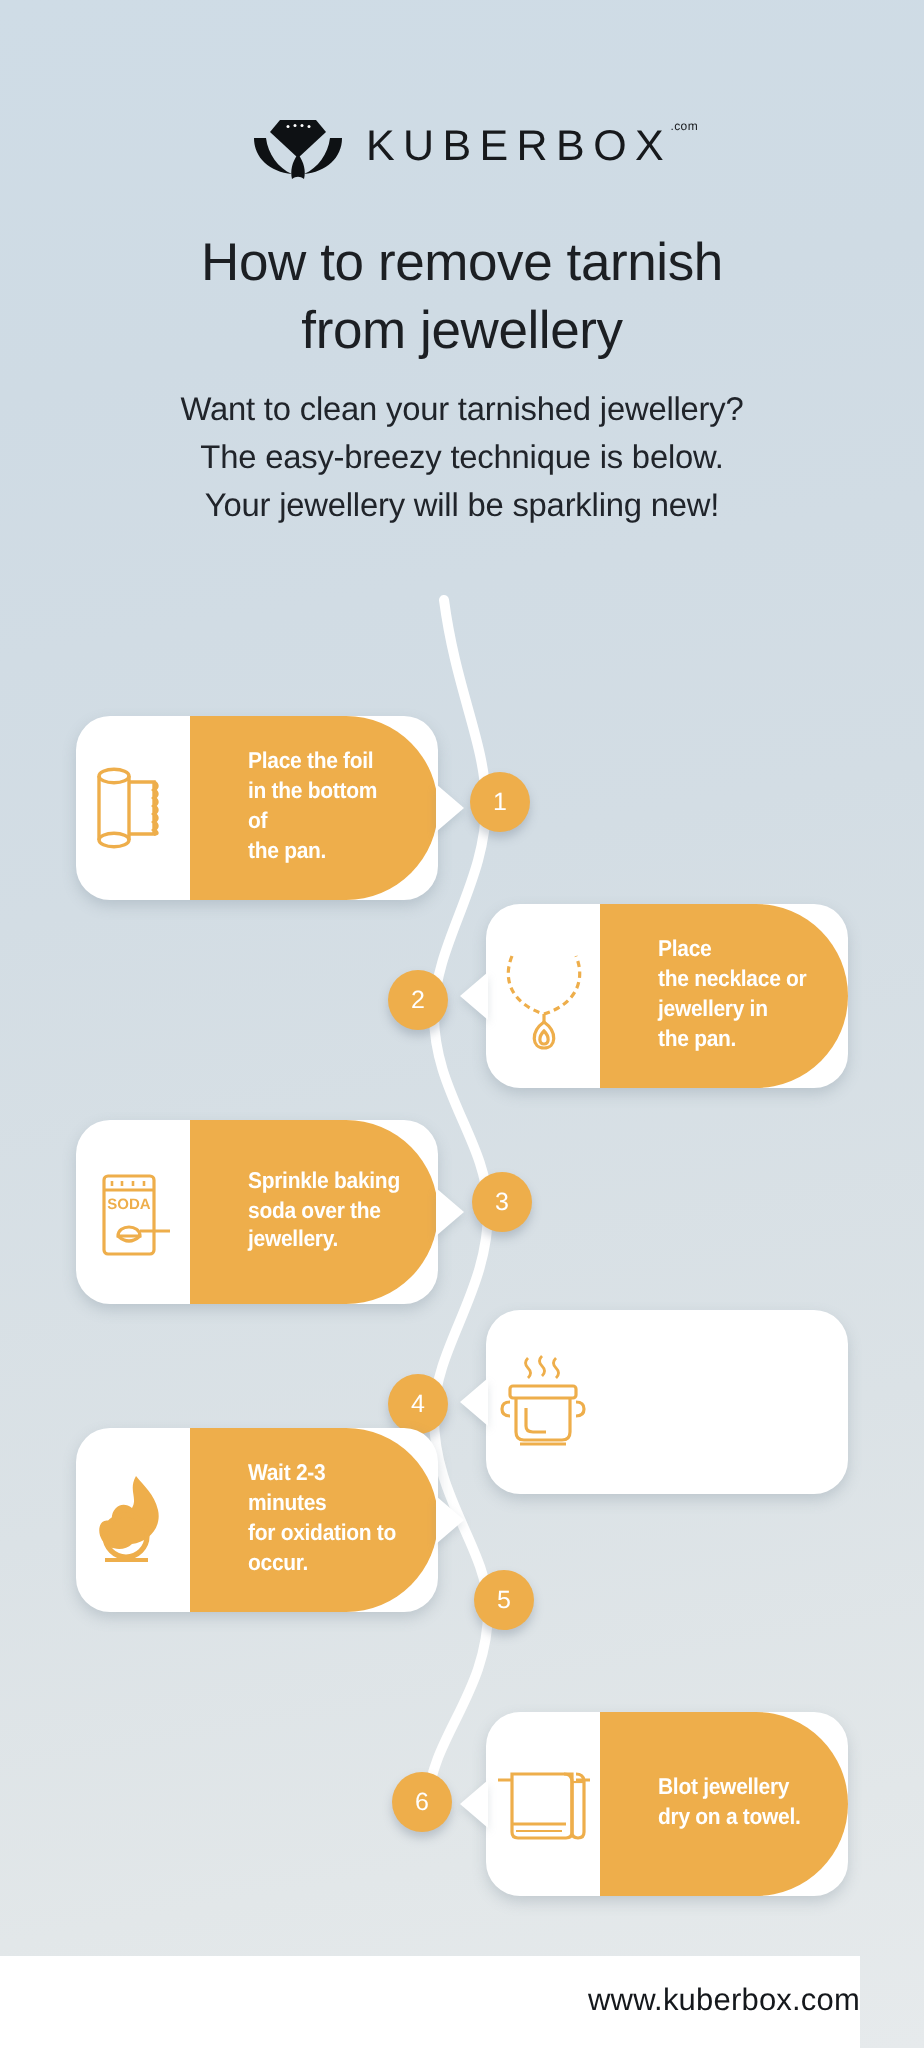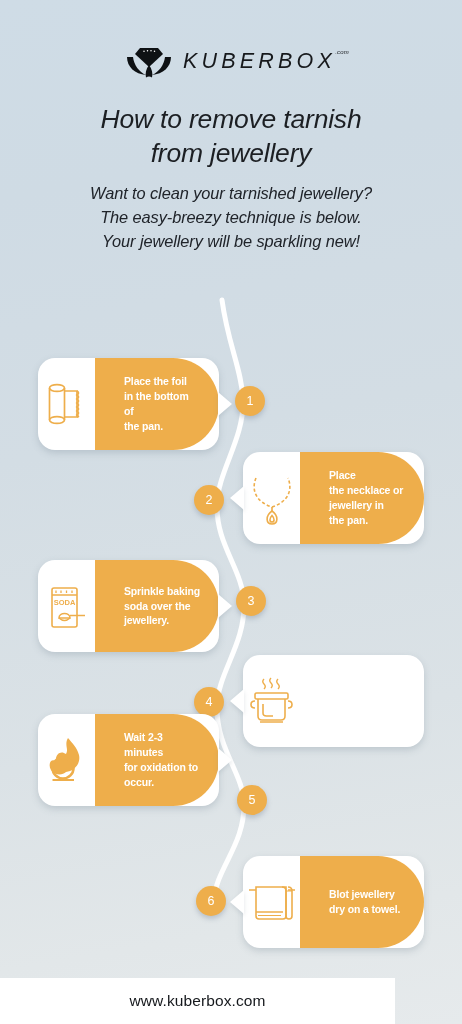--- a/index.html
+++ b/index.html
@@ -13,21 +13,21 @@
 
   #page {
     position: relative;
     width: 462px;
     height: 1024px;
     background: linear-gradient(170deg, #cfdce6 0%, #cfdbe4 18%, #d3dde4 42%, #dbe2e6 70%, #e2e7e9 88%, #e6eaec 100%);
     overflow: hidden;
   }
 
   
-  .header { position: absolute; top: 4px; left: 0; width: 462px; text-align: center; font-style: italic; }
+  .header { position: absolute; top: 16px; left: 0; width: 462px; text-align: center; }
 
   .logo-row {
     display: flex;
     align-items: center;
     justify-content: center;
     gap: 11px;
     margin-top: 38px;
     height: 40px;
   }
   .logo-mark { width: 46px; height: 34px; display: block; }
@@ -168,26 +168,26 @@
     font-size: 12.5px;
     font-weight: 400;
     box-shadow: 0 3px 5px rgba(120,135,150,0.38);
   }
 
   
   .footer {
     position: absolute;
     left: 0;
     bottom: 0;
-    width: 395px;
+    width: 430px;
     height: 46px;
     background: #ffffff;
     display: flex;
     align-items: center;
-    justify-content: center;
+    justify-content: flex-end;
   }
   .footer .url {
     font-size: 15.5px;
     color: #15181c;
     letter-spacing: 0.1px;
     font-weight: 400;
   }
 </style>
 </head>
 <body>

